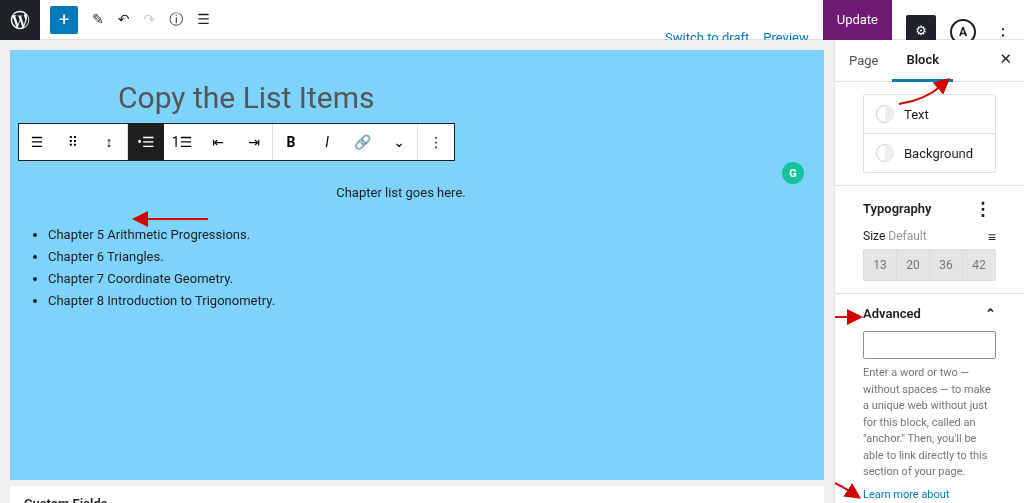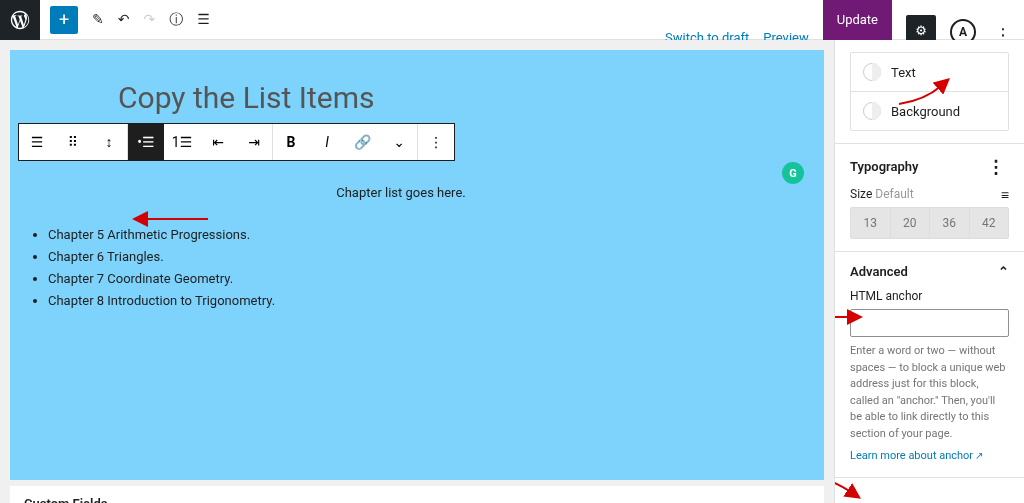--- a/index.html
+++ b/index.html
@@ -30,21 +30,21 @@
 .content-area ul { list-style:disc; margin-left:20px; }
 .content-area li { font-size:13px; line-height:1.7; color:#1e1e1e; }
 .mid-text { text-align:center; margin:24px 0; color:#1e1e1e; }
 .g-badge { position:absolute; right:20px; top:112px; width:22px; height:22px; background:#15c39a; border-radius:50%; color:#fff; font-weight:bold; font-size:11px; display:flex; align-items:center; justify-content:center; }
 .cf { background:#fff; margin:6px 10px 0 10px; padding:10px 14px; font-weight:600; font-size:13px; }
 .sidebar { width:190px; border-left:1px solid #e0e0e0; background:#fff; overflow:auto; padding-bottom:20px; position:relative; }
 .side-tabs { display:flex; border-bottom:1px solid #e0e0e0; position:relative; }
 .side-tabs button { flex-grow:0; padding:12px 14px; border:none; background:none; cursor:pointer; font-size:13px; color:#555; }
 .side-tabs button.active { color:#1e1e1e; font-weight:600; border-bottom:3px solid #007cba; margin-bottom:-1px; }
 .side-tabs .close { margin-left:auto; padding:10px 12px; cursor:pointer; font-size:15px; }
-.side-section { border-bottom:1px solid #e0e0e0; padding:12px 15px; }
+.side-section { border-bottom:1px solid #e0e0e0; padding:12px 28px; }
 .color-box { border:1px solid #e0e0e0; border-radius:2px; }
 .color-row { display:flex; align-items:center; gap:10px; padding:10px 12px; cursor:pointer; }
 .color-row:first-child { border-bottom:1px solid #e0e0e0; }
 .swatch { width:18px; height:18px; border:1px solid #ccc; border-radius:50%; background:#fff; position:relative; }
 .swatch.split::after { content:""; position:absolute; right:-1px; top:-1px; width:9px; height:18px; background:#eee; border-radius:0 18px 18px 0; }
 .section-head { display:flex; justify-content:space-between; align-items:center; font-weight:600; }
 .size-label { margin:10px 0 6px; font-size:12px; }
 .size-label .def { color:#999; }
 .size-btns { display:flex; border:1px solid #ddd; border-radius:2px; }
 .size-btns button { flex:1; padding:8px 0; border:none; background:#e5e5e5; cursor:pointer; border-right:1px solid #ddd; color:#757575; font-size:12px; }
@@ -136,20 +136,25 @@
             </defs>
             <line x1="68" y1="8" x2="4" y2="8" stroke="#d40000" stroke-width="2" marker-end="url(#ah1)"></line>
           </svg>
       </div>
     </div>
     <div class="cf">Custom Fields</div>
 
   </div>
 
   <div class="sidebar">
+    <div class="side-tabs">
+      <button>Page</button>
+      <button class="active">Block</button>
+      <span class="close">✕</span>
+    </div>
 
     <div class="arrow" style="left:60px; top:42px;">
       <svg width="52" height="24">
           <defs>
             <marker id="ah2" markerWidth="8" markerHeight="8" refX="2" refY="4" orient="auto">
               <path d="M0,0 L8,4 L0,8 z" fill="#d40000"></path>
             </marker>
           </defs>
           <path d="M4,22 Q30,18 46,4" stroke="#d40000" stroke-width="2" fill="none" marker-end="url(#ah2)"></path>
         </svg>
@@ -195,23 +200,22 @@
           <line x1="2" y1="9" x2="44" y2="9" stroke="#d40000" stroke-width="2" marker-end="url(#ah3)"></line>
         </svg>
     </div>
 
     <div class="side-section">
       <div class="section-head">
         <span>Advanced</span>
         <span class="chev">⌃</span>
       </div>
       <div class="panel-body">
-        <label>HTML anchor</label>
         <input type="text" style="">
-        <div class="help">Enter a word or two — without spaces — to block a unique web address just for this block, called an "anchor." Then, you'll be able to link directly to this section of your page.</div>
+        <div class="help">Enter a word or two — without spaces — to make a unique web without just for this block, called an "anchor." Then, you'll be able to link directly to this section of your page.</div>
         <div class="help"><a class="ext-icon">Learn more about anchor</a></div>
 
         
         
         
       </div>
     </div>
 
     <div class="arrow" style="left:-28px; top:430px;">
       <svg width="48" height="26">

